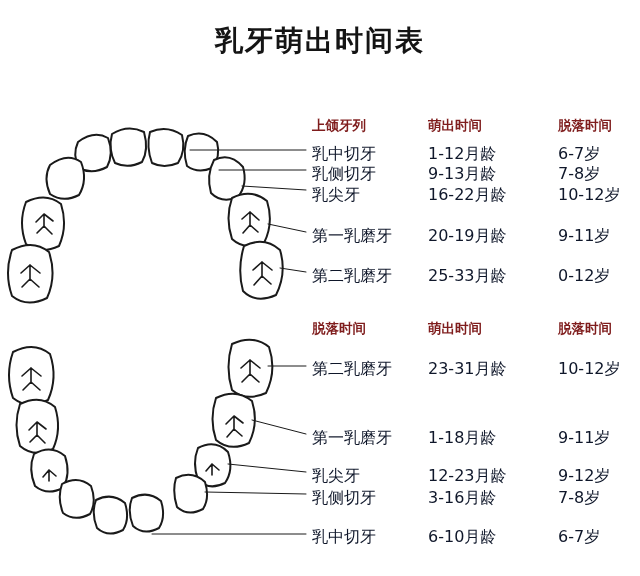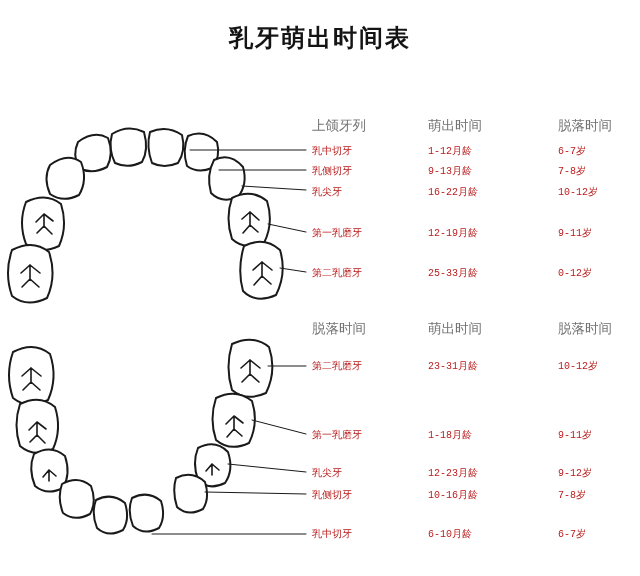--- a/index.html
+++ b/index.html
@@ -14,49 +14,48 @@
     overflow: hidden;
     font-family: "DejaVu Sans", "Liberation Sans", sans-serif;
     color: #1a1a1a;
   }
   #title {
     position: absolute;
     top: 22px;
     left: 0;
     width: 640px;
     text-align: center;
-    font-size: 24px;
+    font-size: 28px;
     font-weight: bold;
     letter-spacing: 2px;
     color: #141414;
   }
   .svg-layer {
     position: absolute;
     top: 0;
     left: 0;
     width: 640px;
     height: 576px;
   }
   
   .tbl {
     position: absolute;
   }
   .hdr-row {
     position: absolute;
     font-size: 13.5px;
-    font-weight: normal;
-    color: #737373;
+    font-weight: bold;
+    color: #7f1d1d;
     white-space: nowrap;
   }
   .cell {
     position: absolute;
-    font-size: 10px;
-    color: #b91c1c;
+    font-size: 16px;
+    color: #0f172a;
     white-space: nowrap;
-    font-family: Liberation Mono, monospace;
   }
   .col-name  { left: 312px; }
   .col-erupt { left: 428px; }
   .col-shed  { left: 558px; }
 
   .hdr-name  { left: 312px; }
   .hdr-erupt { left: 428px; }
   .hdr-shed  { left: 558px; text-align: right; }
 </style>
 </head>
@@ -148,21 +147,21 @@
 
   <div class="cell col-name" style="top:164px">乳侧切牙</div>
   <div class="cell col-erupt" style="top:164px">9-13月龄</div>
   <div class="cell col-shed" style="top:164px">7-8岁</div>
 
   <div class="cell col-name" style="top:185px">乳尖牙</div>
   <div class="cell col-erupt" style="top:185px">16-22月龄</div>
   <div class="cell col-shed" style="top:185px">10-12岁</div>
 
   <div class="cell col-name" style="top:226px">第一乳磨牙</div>
-  <div class="cell col-erupt" style="top:226px">12-19月龄</div>
+  <div class="cell col-erupt" style="top:226px">20-19月龄</div>
   <div class="cell col-shed" style="top:226px">9-11岁</div>
 
   <div class="cell col-name" style="top:266px">第二乳磨牙</div>
   <div class="cell col-erupt" style="top:266px">25-33月龄</div>
   <div class="cell col-shed" style="top:266px">0-12岁</div>
 
   <div class="hdr-row hdr-name" style="top:320px">脱落时间</div>
   <div class="hdr-row hdr-erupt" style="top:320px">萌出时间</div>
   <div class="hdr-row hdr-shed" style="top:320px">脱落时间</div>
 
@@ -172,20 +171,20 @@
 
   <div class="cell col-name" style="top:428px">第一乳磨牙</div>
   <div class="cell col-erupt" style="top:428px">1-18月龄</div>
   <div class="cell col-shed" style="top:428px">9-11岁</div>
 
   <div class="cell col-name" style="top:466px">乳尖牙</div>
   <div class="cell col-erupt" style="top:466px">12-23月龄</div>
   <div class="cell col-shed" style="top:466px">9-12岁</div>
 
   <div class="cell col-name" style="top:488px">乳侧切牙</div>
-  <div class="cell col-erupt" style="top:488px">10-16月龄</div>
+  <div class="cell col-erupt" style="top:488px">3-16月龄</div>
   <div class="cell col-shed" style="top:488px">7-8岁</div>
 
   <div class="cell col-name" style="top:527px">乳中切牙</div>
   <div class="cell col-erupt" style="top:527px">6-10月龄</div>
   <div class="cell col-shed" style="top:527px">6-7岁</div>
 
 </div>
 
 </body></html>

